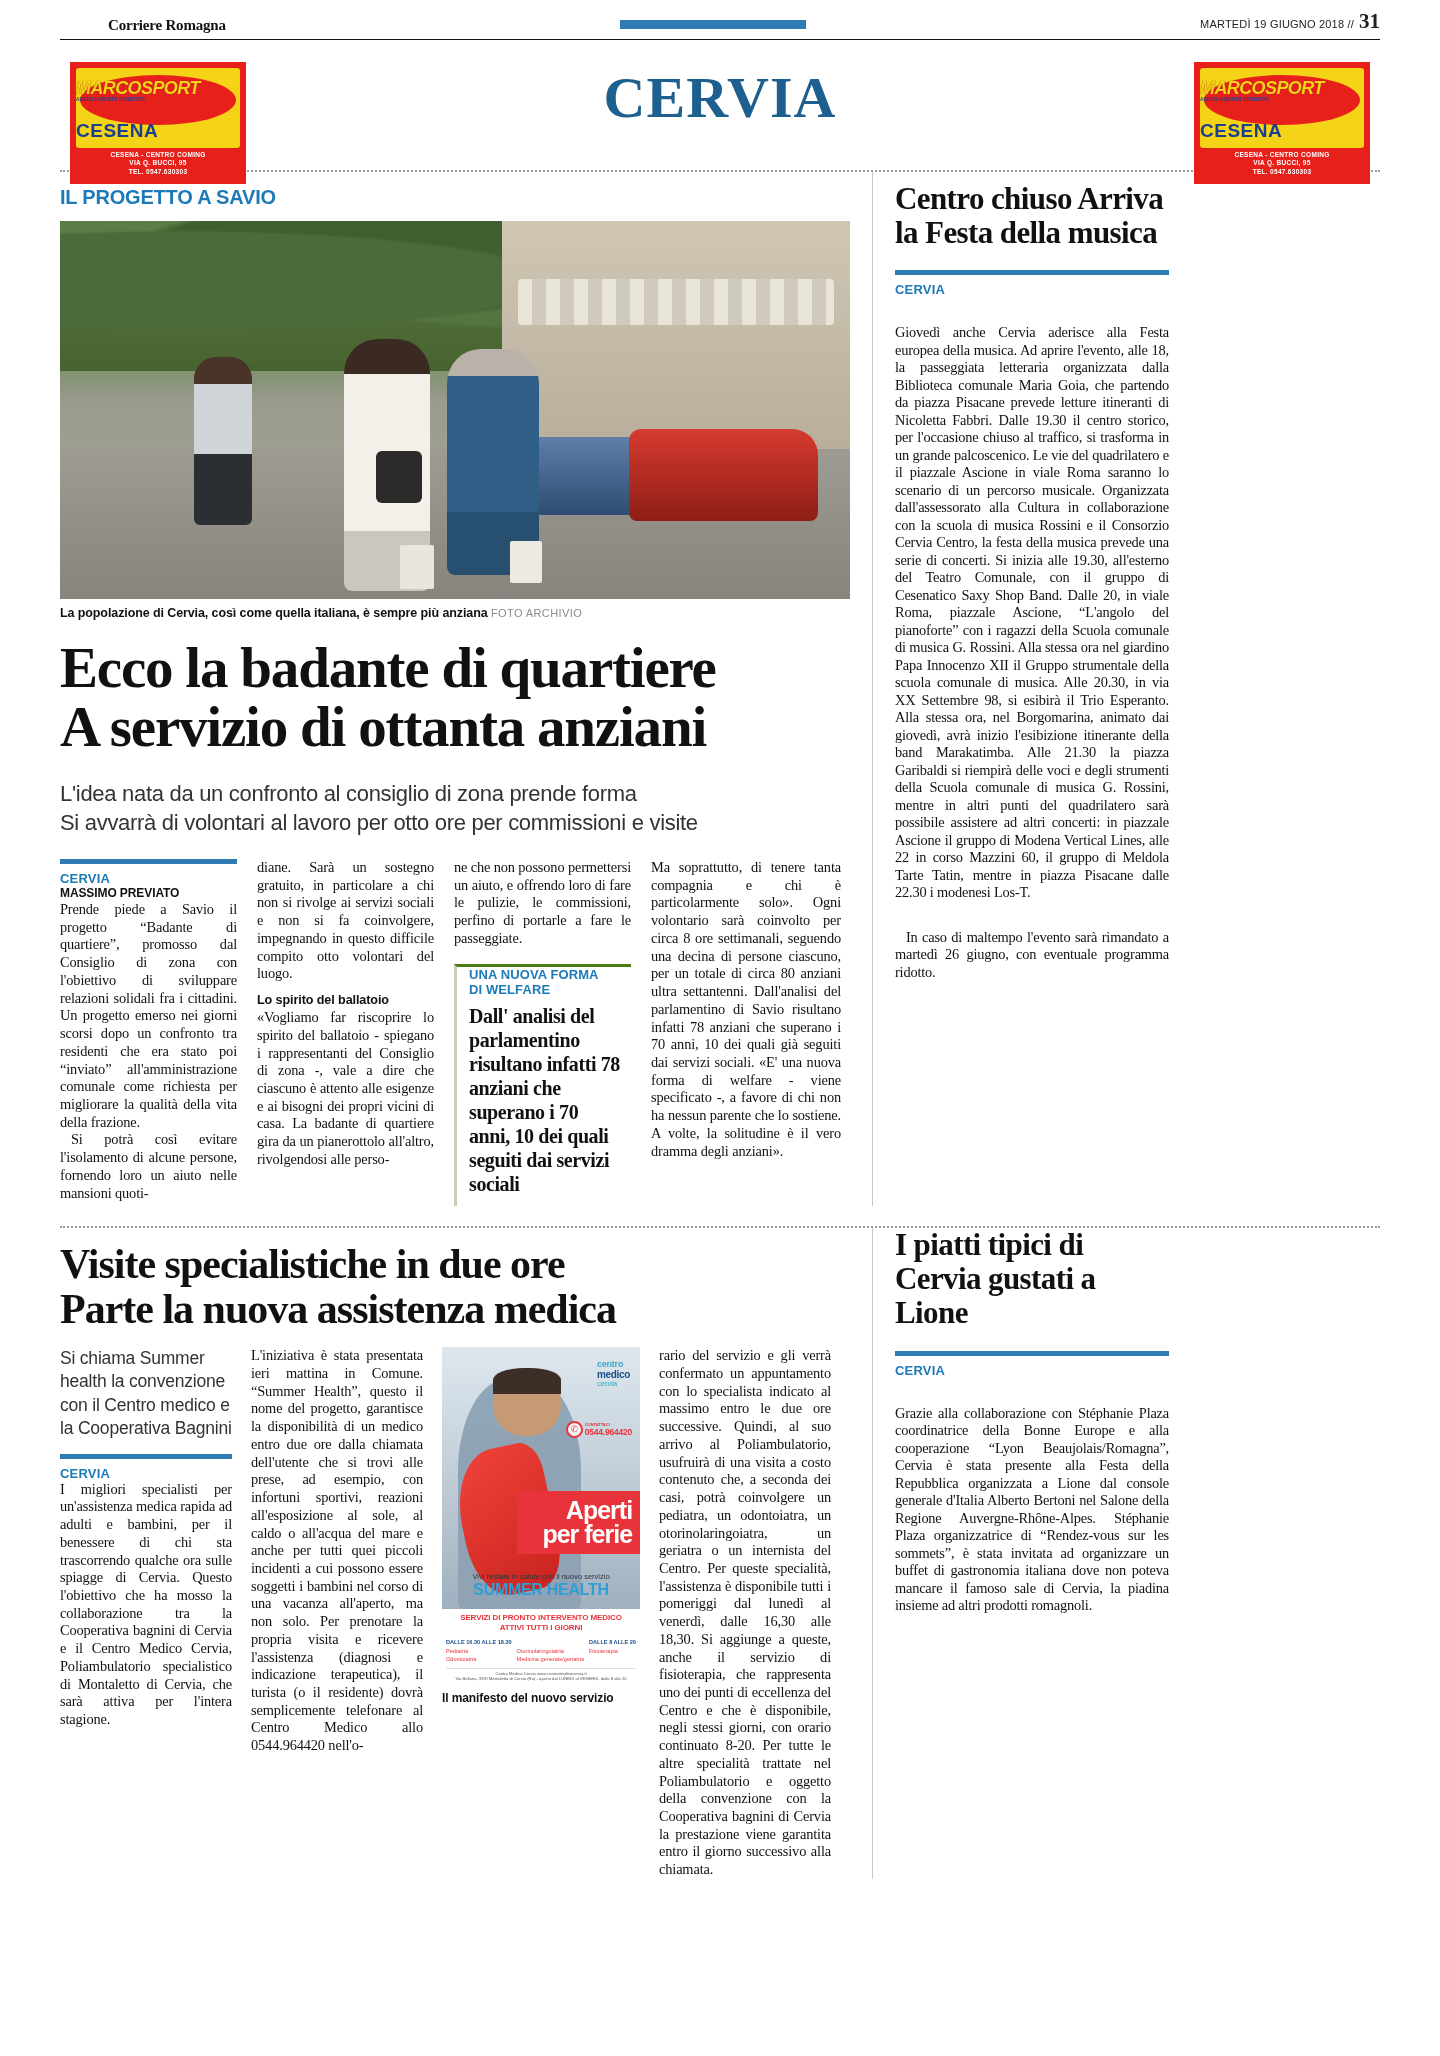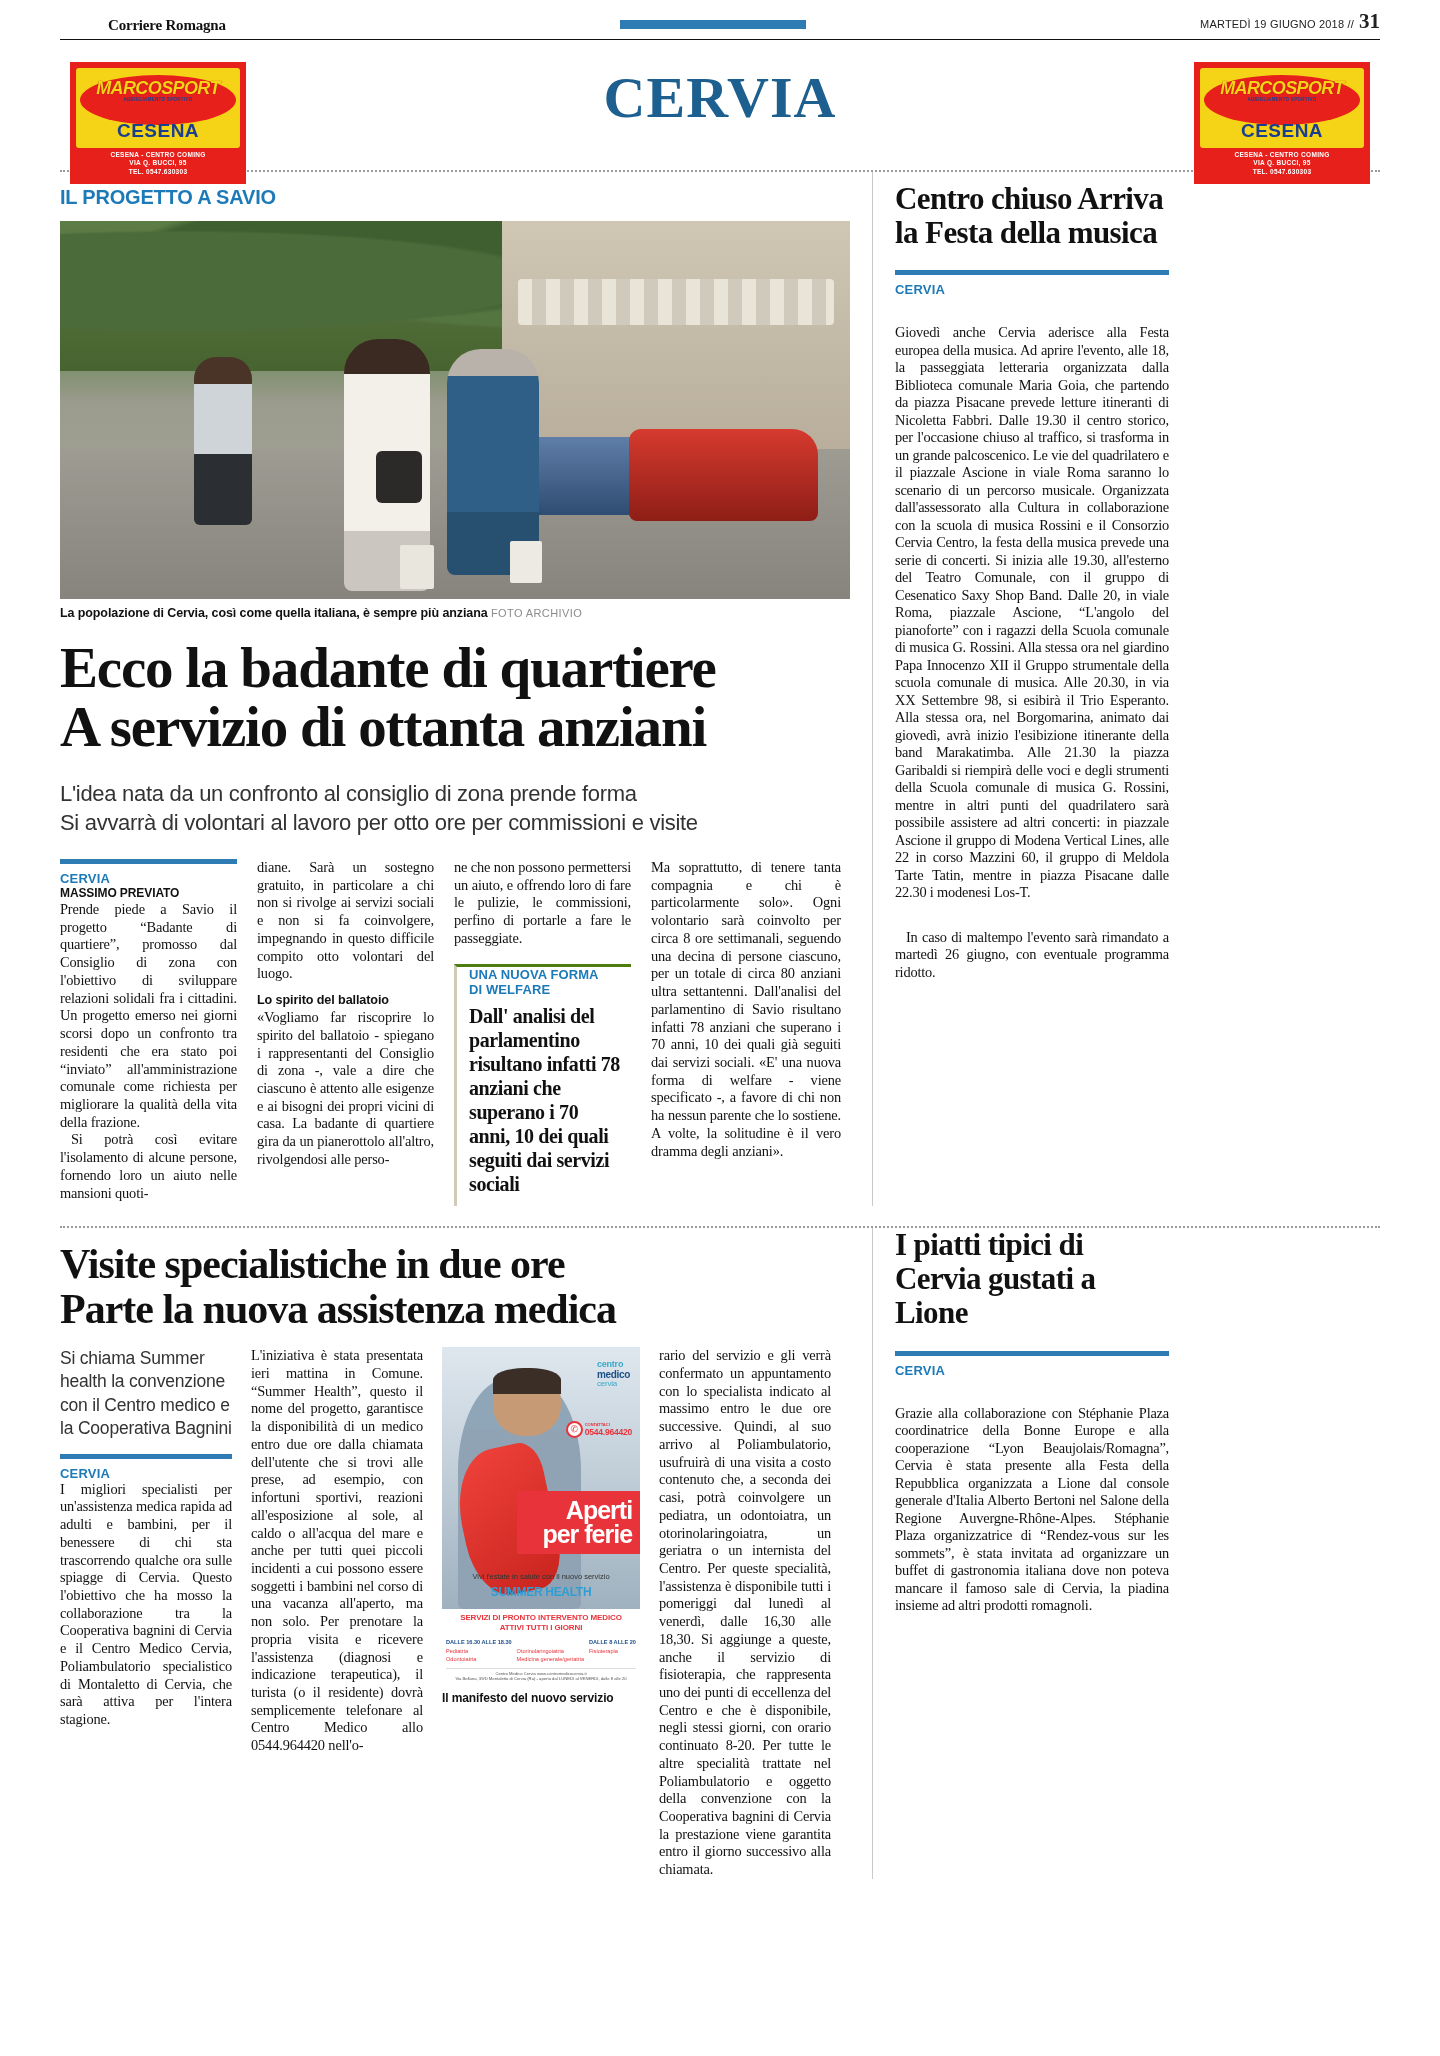--- a/index.html
+++ b/index.html
@@ -31,21 +31,21 @@
                    font-family: "Liberation Serif", serif; font-weight: bold;
                    font-size: 58px; color: #1d5f8f; letter-spacing: 1px; }
 
   
   .ad-box { position: absolute; top: 22px; width: 176px; height: 122px;
             background: #e8201b; border: 2px solid #e8201b; padding: 4px;
             display: flex; flex-direction: column; }
   .ad-box.left { left: 10px; }
   .ad-box.right { right: 10px; }
   .ad-inner { background: #f5d316; flex: 1 1 auto; border-radius: 3px;
-              display: flex; flex-direction: column; align-items: center;
+              display: flex; flex-direction: column; 
               justify-content: center; position: relative; overflow: hidden; }
   .ad-oval { position: absolute; top: 7px; left: 4px; right: 4px; height: 50px;
              background: #e8201b; border-radius: 50%; }
   .ad-logo { position: relative; z-index: 2; font-family: "Liberation Sans", sans-serif;
              font-weight: bold; font-style: italic; font-size: 18px; color: #f5d316;
              letter-spacing: -0.6px; text-shadow: 0 0 1px #8a1009; margin-top: 4px; }
   .ad-logo .swoosh { color: #f5d316; }
   .ad-sub { position: relative; z-index: 2; font-size: 4.5px; color: #1b3f8f;
             letter-spacing: 0.3px; margin-top: -2px; font-weight: bold; }
   .ad-city { position: relative; z-index: 2; font-weight: bold; font-size: 19px;
@@ -177,21 +177,21 @@
                     justify-content: center; background: #fff; }
   .pi-phone .num { font-size: 8.5px; font-weight: bold; color: #e8333b; letter-spacing: -0.2px; }
   .pi-phone .lbl { font-size: 4px; color: #e8333b; font-weight: bold; }
   .pi-band { position: absolute; right: 0; bottom: 21%; width: 62%; height: 24%;
              background: #e8333b; }
   .pi-aperti { position: absolute; right: 4%; bottom: 24%; color: #fff; font-weight: bold;
                font-size: 25px; line-height: 0.95; text-align: right; letter-spacing: -1px; }
   .pi-tag { position: absolute; left: 0; right: 0; bottom: 11%; text-align: center;
             font-size: 7.5px; color: #333; }
   .pi-sh { position: absolute; left: 0; right: 0; bottom: 4%; text-align: center;
-           font-size: 12px; font-weight: bold; color: #2f9ed4; letter-spacing: -0.3px; }
+           font-size: 16px; font-weight: bold; color: #2f9ed4; letter-spacing: -0.3px; }
   .poster-foot { background: #fff; padding: 4px 4px 2px; }
   .pf-title { text-align: center; font-size: 8px; font-weight: bold; color: #e8333b;
               line-height: 1.25; letter-spacing: -0.1px; }
   .pf-cols { display: flex; justify-content: space-between; margin-top: 5px; }
   .pf-c { font-size: 5.6px; line-height: 1.5; }
   .pf-c b { color: #1b4f8a; font-size: 5.6px; }
   .pf-c span { color: #e8333b; }
   .pf-note { text-align: center; font-size: 4.2px; color: #555; margin-top: 5px;
              border-top: 1px solid #ddd; padding-top: 2px; }
   .poster-cap { font-size: 12px; font-weight: bold; margin-top: 8px; letter-spacing: -0.1px; }

